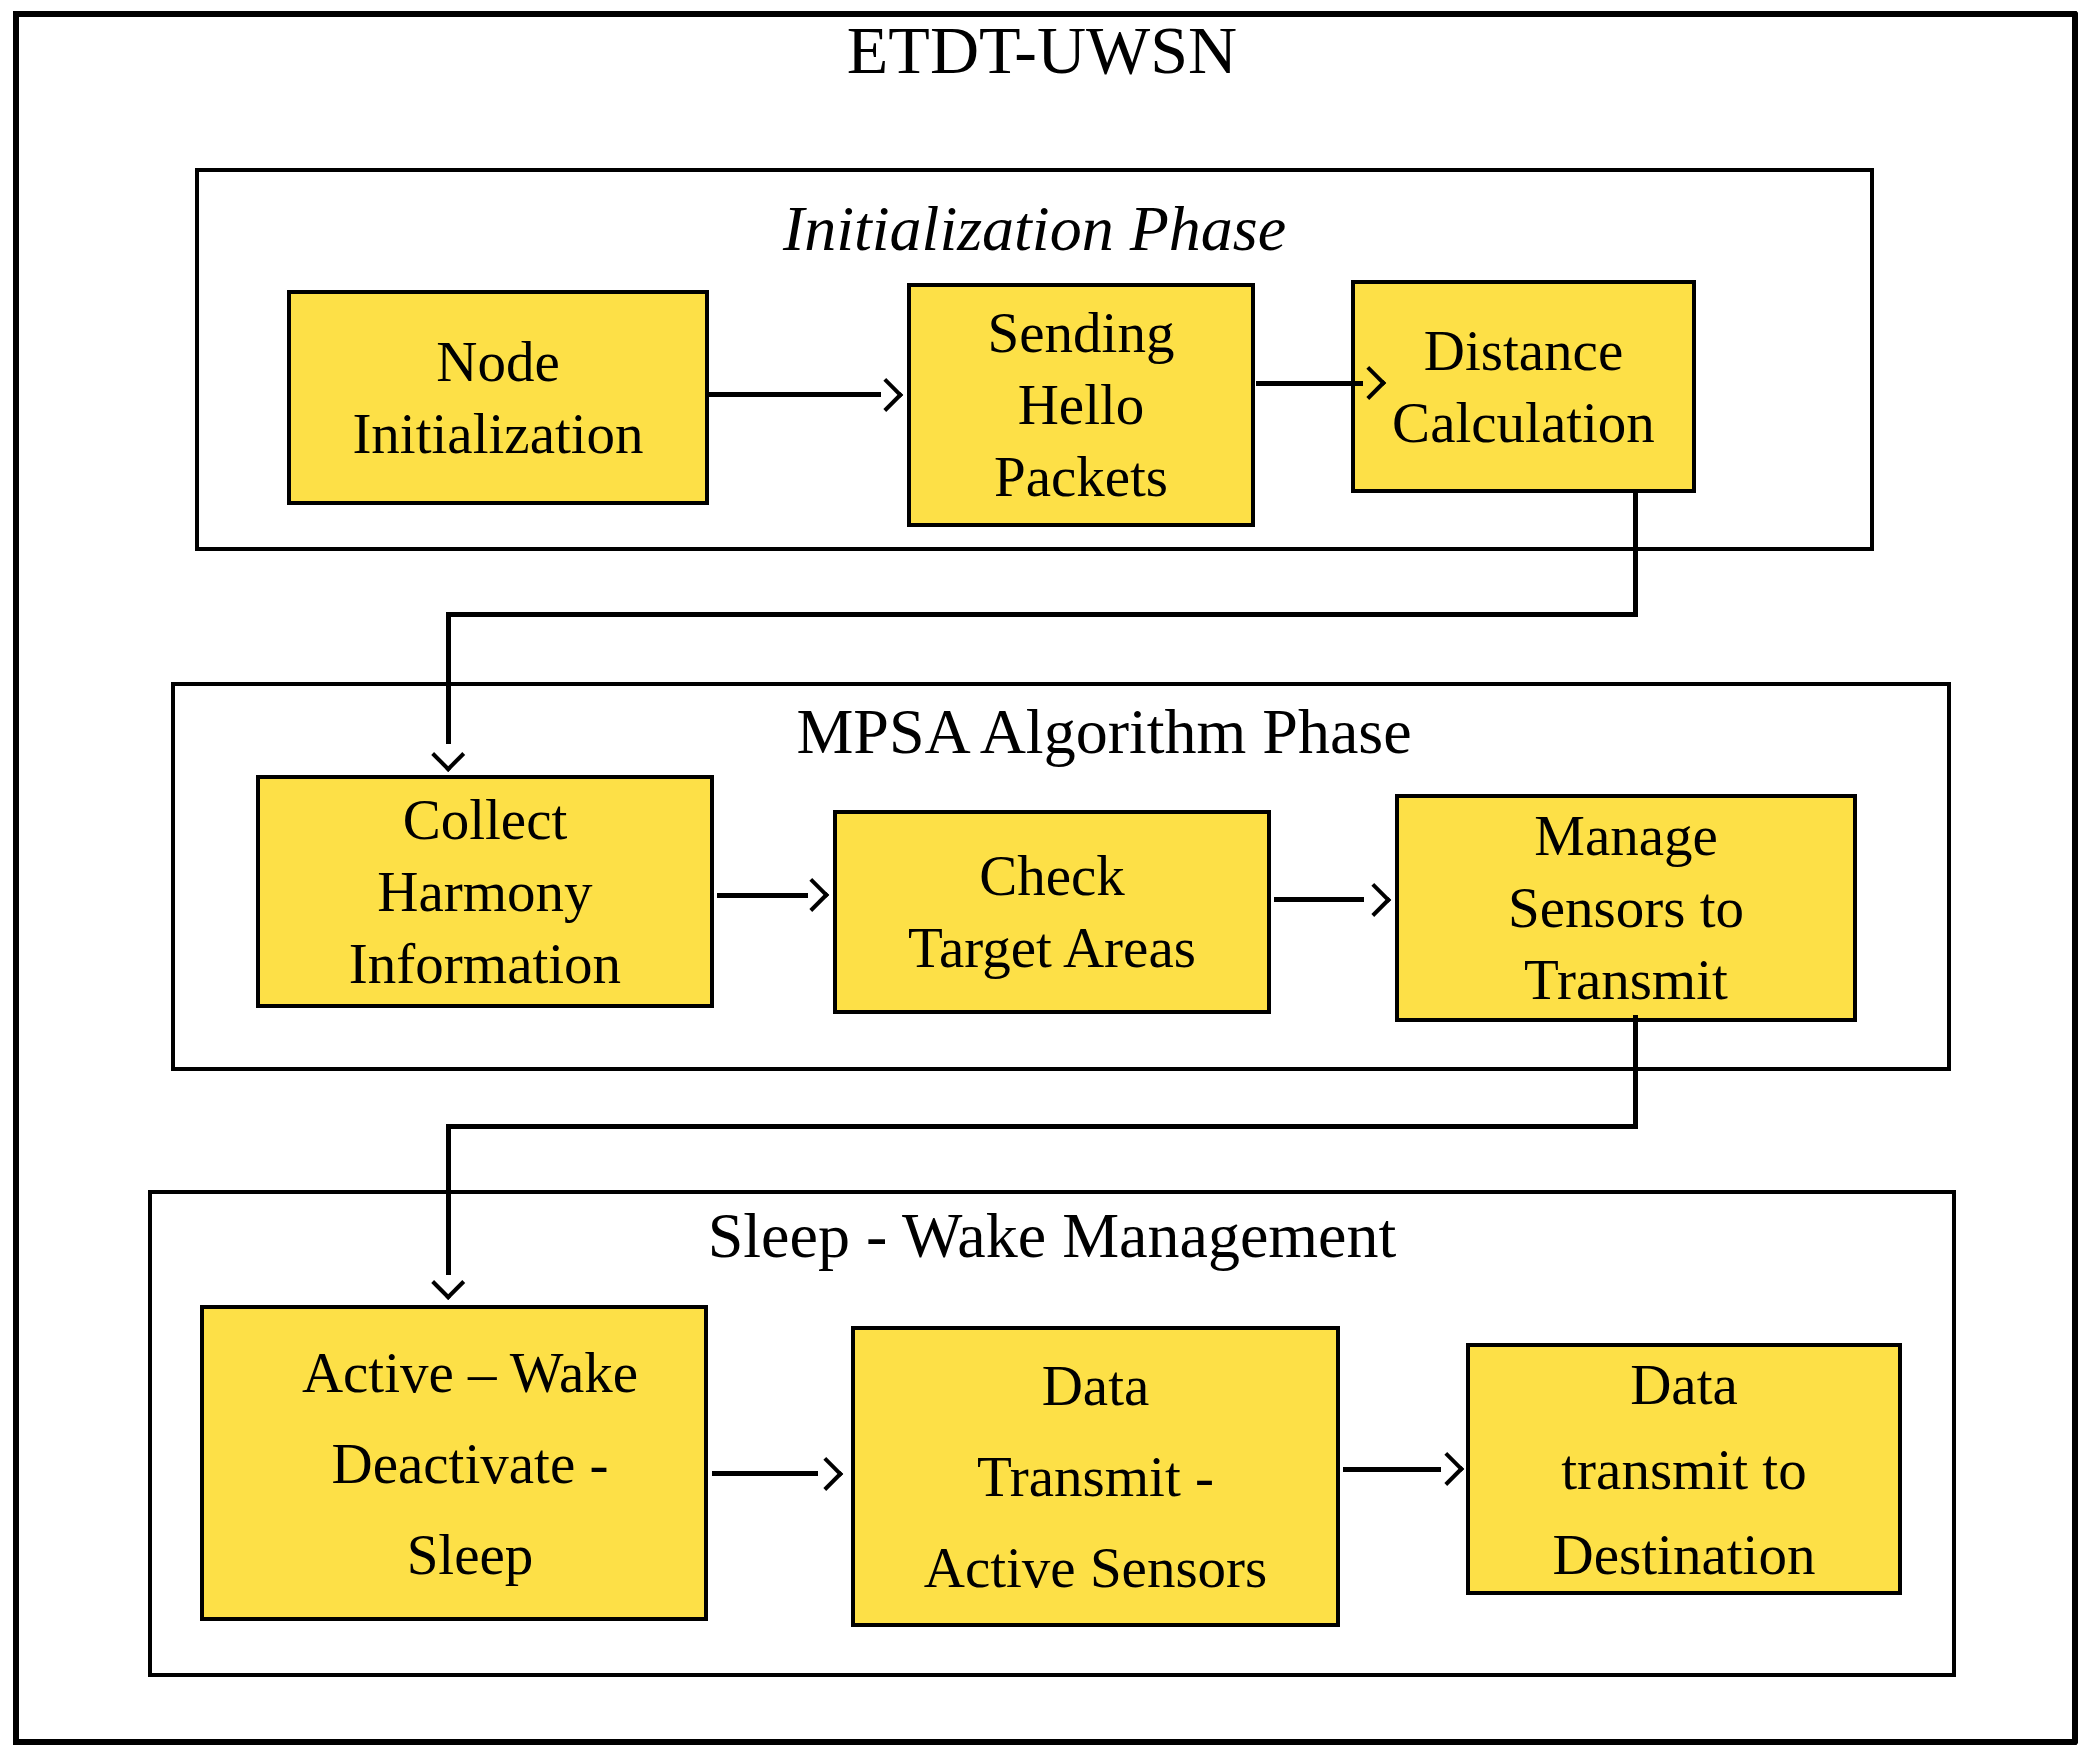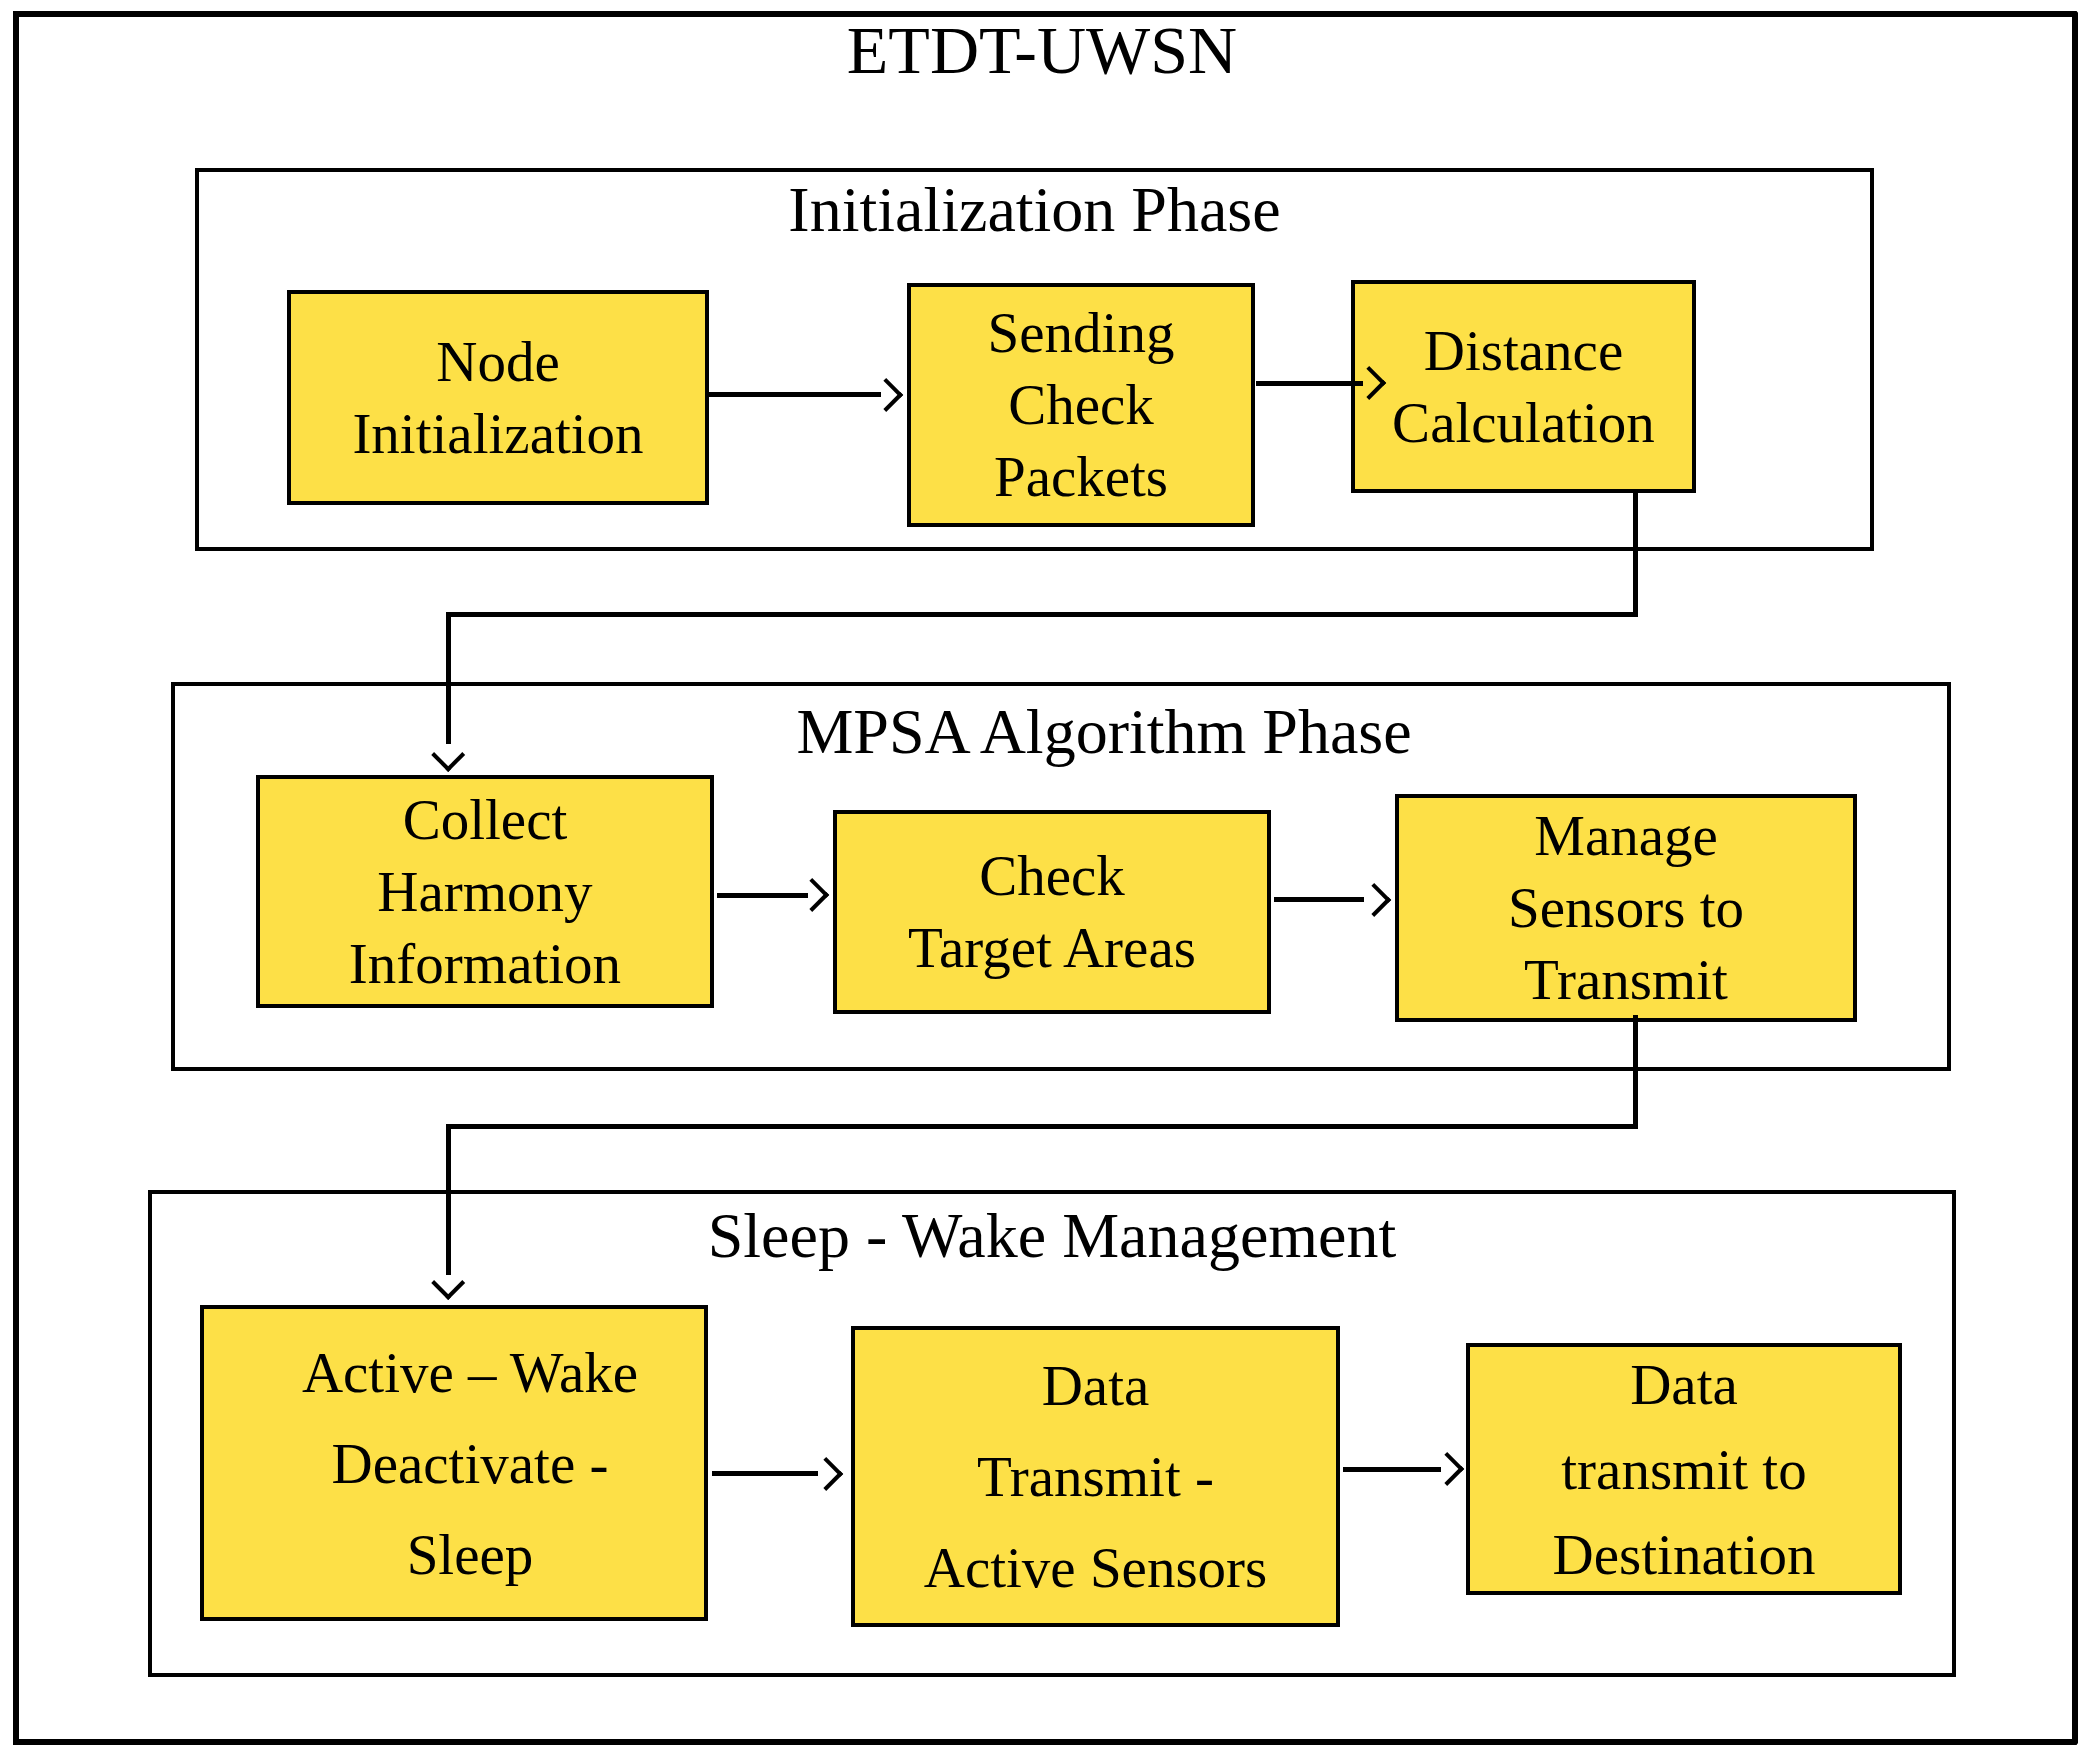--- a/index.html
+++ b/index.html
@@ -74,21 +74,21 @@
   .chev-d {
     position: absolute;
     width: 24.4px; height: 24.4px;
     border-right: 4.9px solid #000;
     border-bottom: 4.9px solid #000;
     transform: rotate(45deg);
     box-sizing: border-box;
   }
   
   #phase1 { left: 195px; top: 168px; width: 1679px; height: 383px; }
-  #lbl1   { padding-top: 0; }
+  #lbl1   { padding-top: 19px; font-style: italic; }
   #b11 { left: 287px;  top: 290px; width: 422px; height: 215px; }
   #b12 { left: 907px; top: 283px; width: 348px; height: 244px; }
   #b13 { left: 1351px; top: 280px; width: 345px; height: 213px; }
   #a1s { left: 708px;  top: 392px; width: 173px; height: 4.9px; }
   #a1h { left: 874px; top: 383px; }
   #a2s { left: 1256px; top: 381px; width: 107px; height: 4.9px; }
   #a2h { left: 1357px; top: 371px; }
   
   #c1v1 { left: 1633px; top: 493px;  width: 4.9px;    height: 124px; }
   #c1h  { left: 446px;  top: 612px;  width: 1192px; height: 4.9px; }
@@ -128,21 +128,21 @@
   <div class="outer-border"></div>
 
   <div class="diagram-title">ETDT-UWSN</div>
 
   <div class="phase" id="phase1">
     <div class="phase-label" id="lbl1">Initialization Phase</div>
   </div>
   <div class="pbox" id="b11">Node
 Initialization</div>
   <div class="pbox" id="b12">Sending
-Check
+Hello
 Packets</div>
   <div class="pbox" id="b13">Distance
 Calculation</div>
   <div class="hline" id="a1s"></div>
   <div class="chev-r" id="a1h"></div>
   <div class="hline" id="a2s"></div>
   <div class="chev-r" id="a2h"></div>
 
   <div class="vline" id="c1v1"></div>
   <div class="hline" id="c1h"></div>

